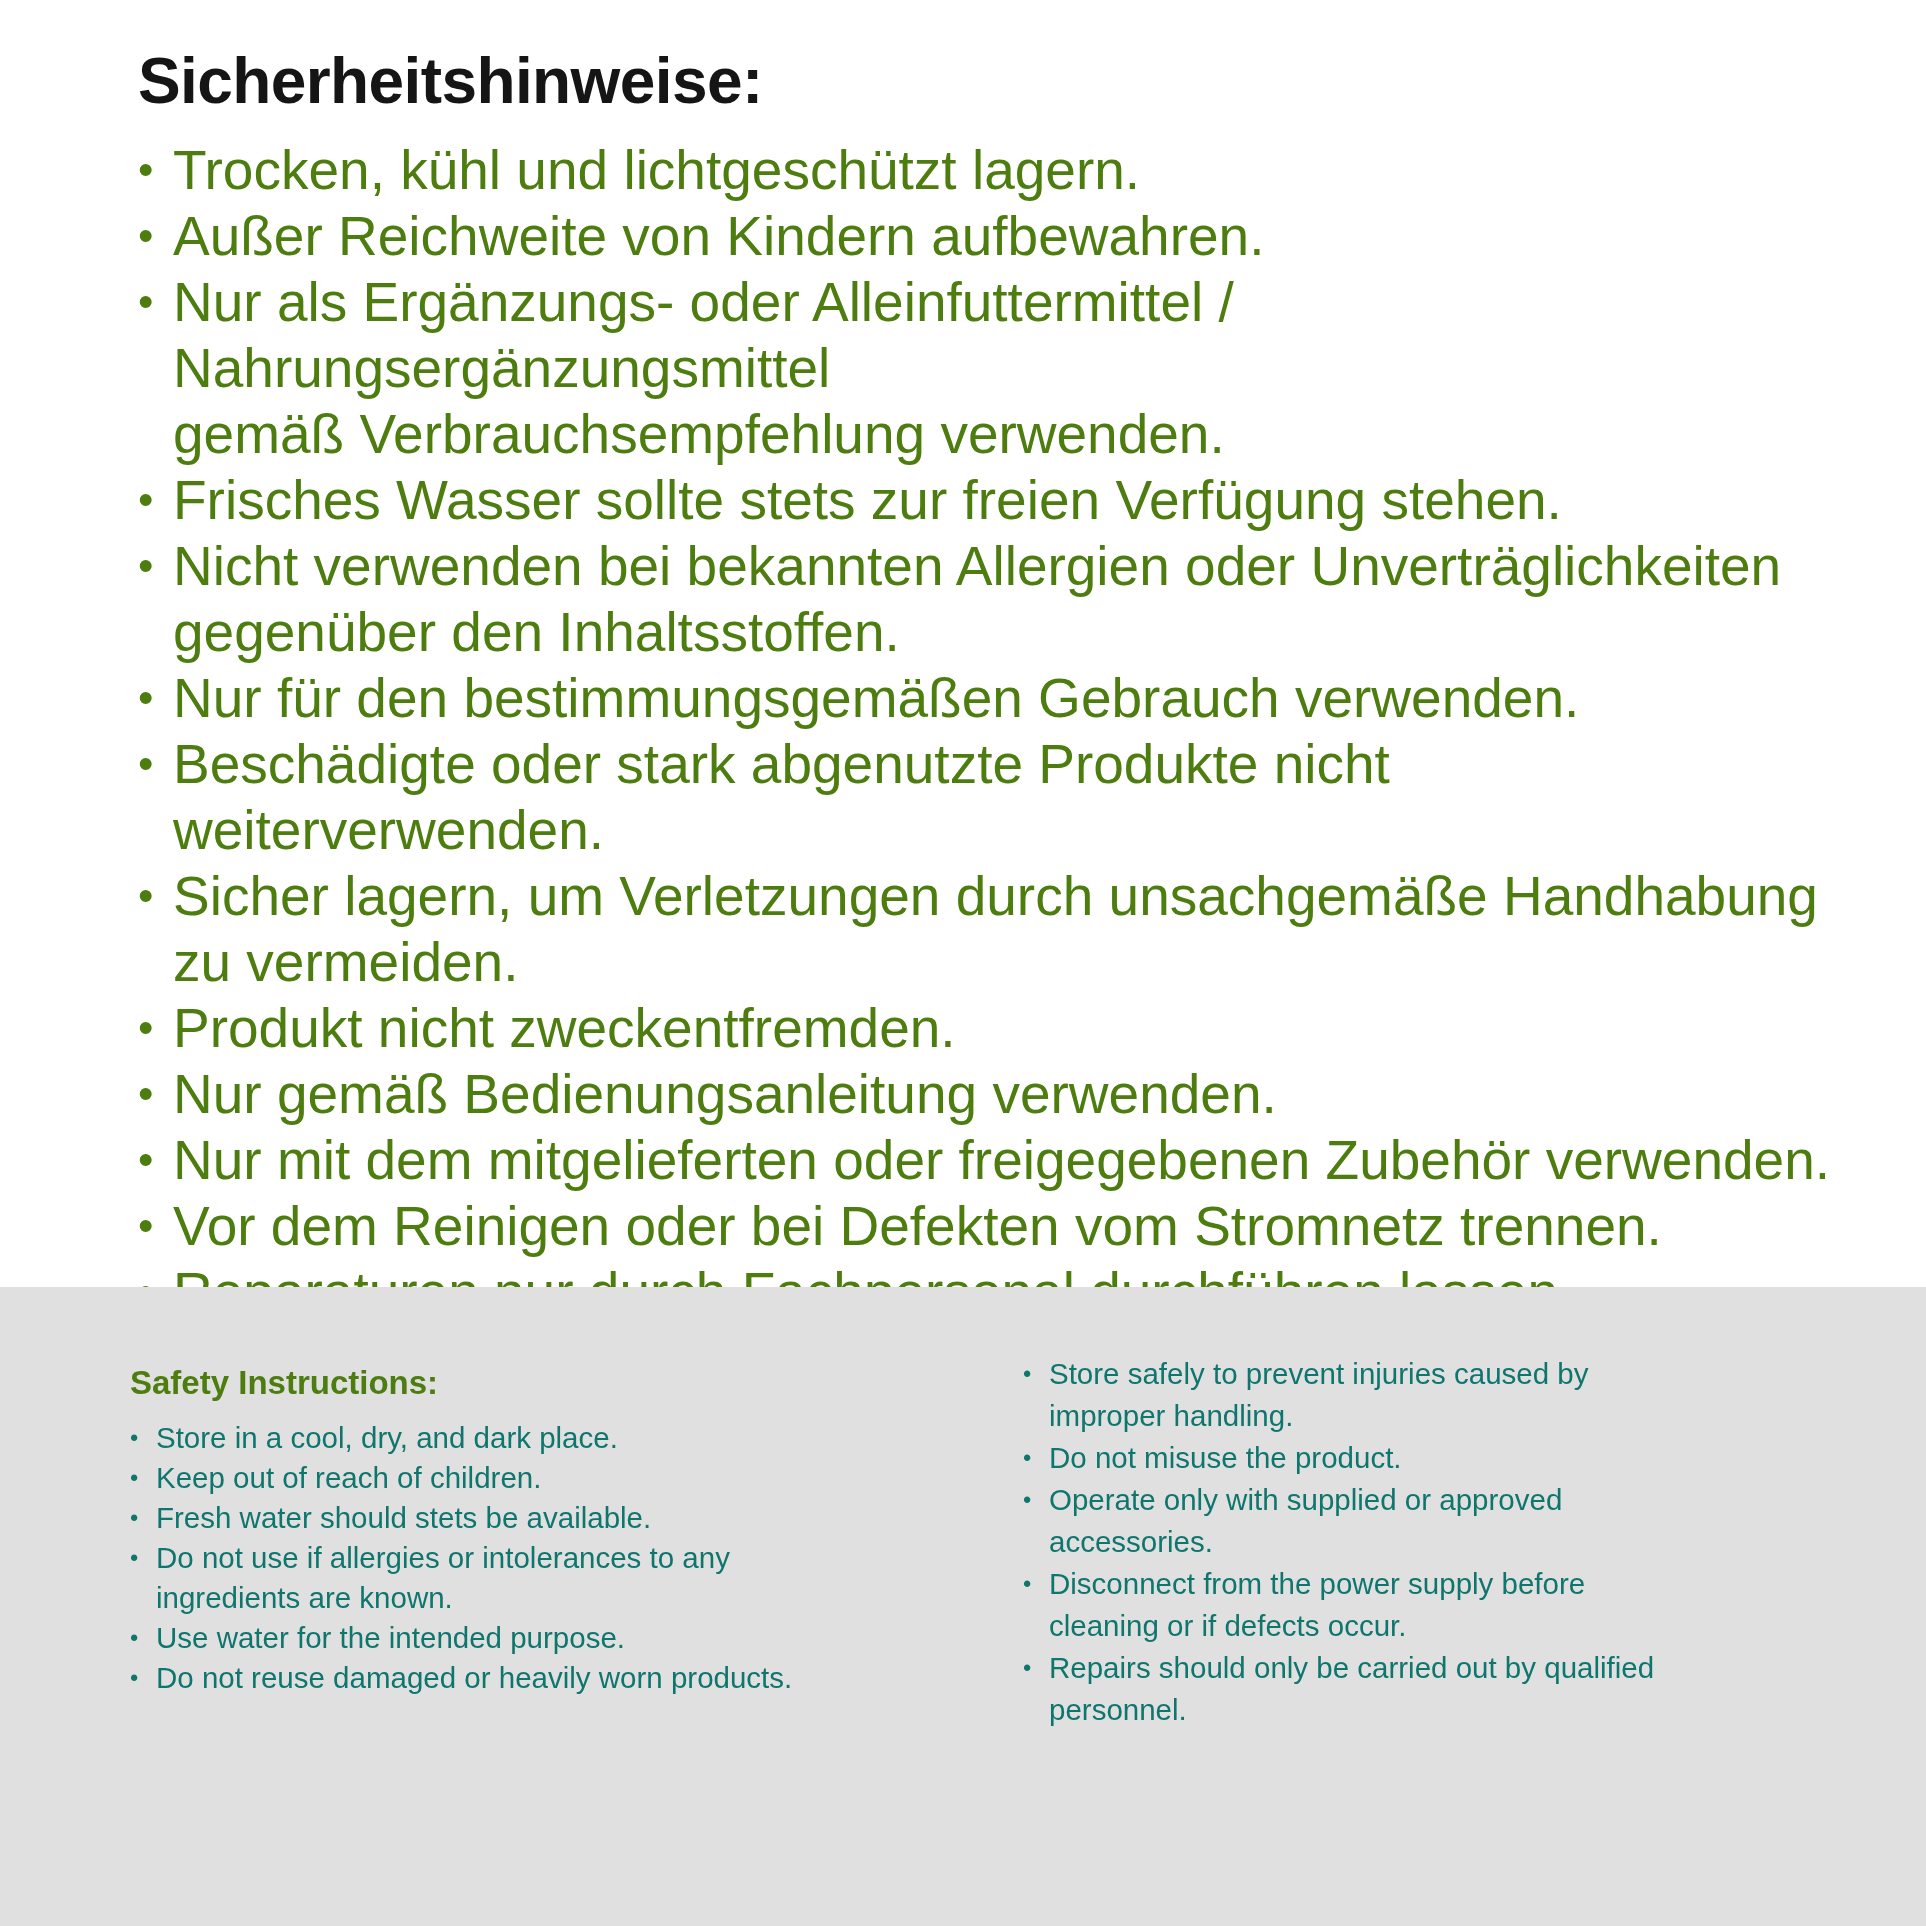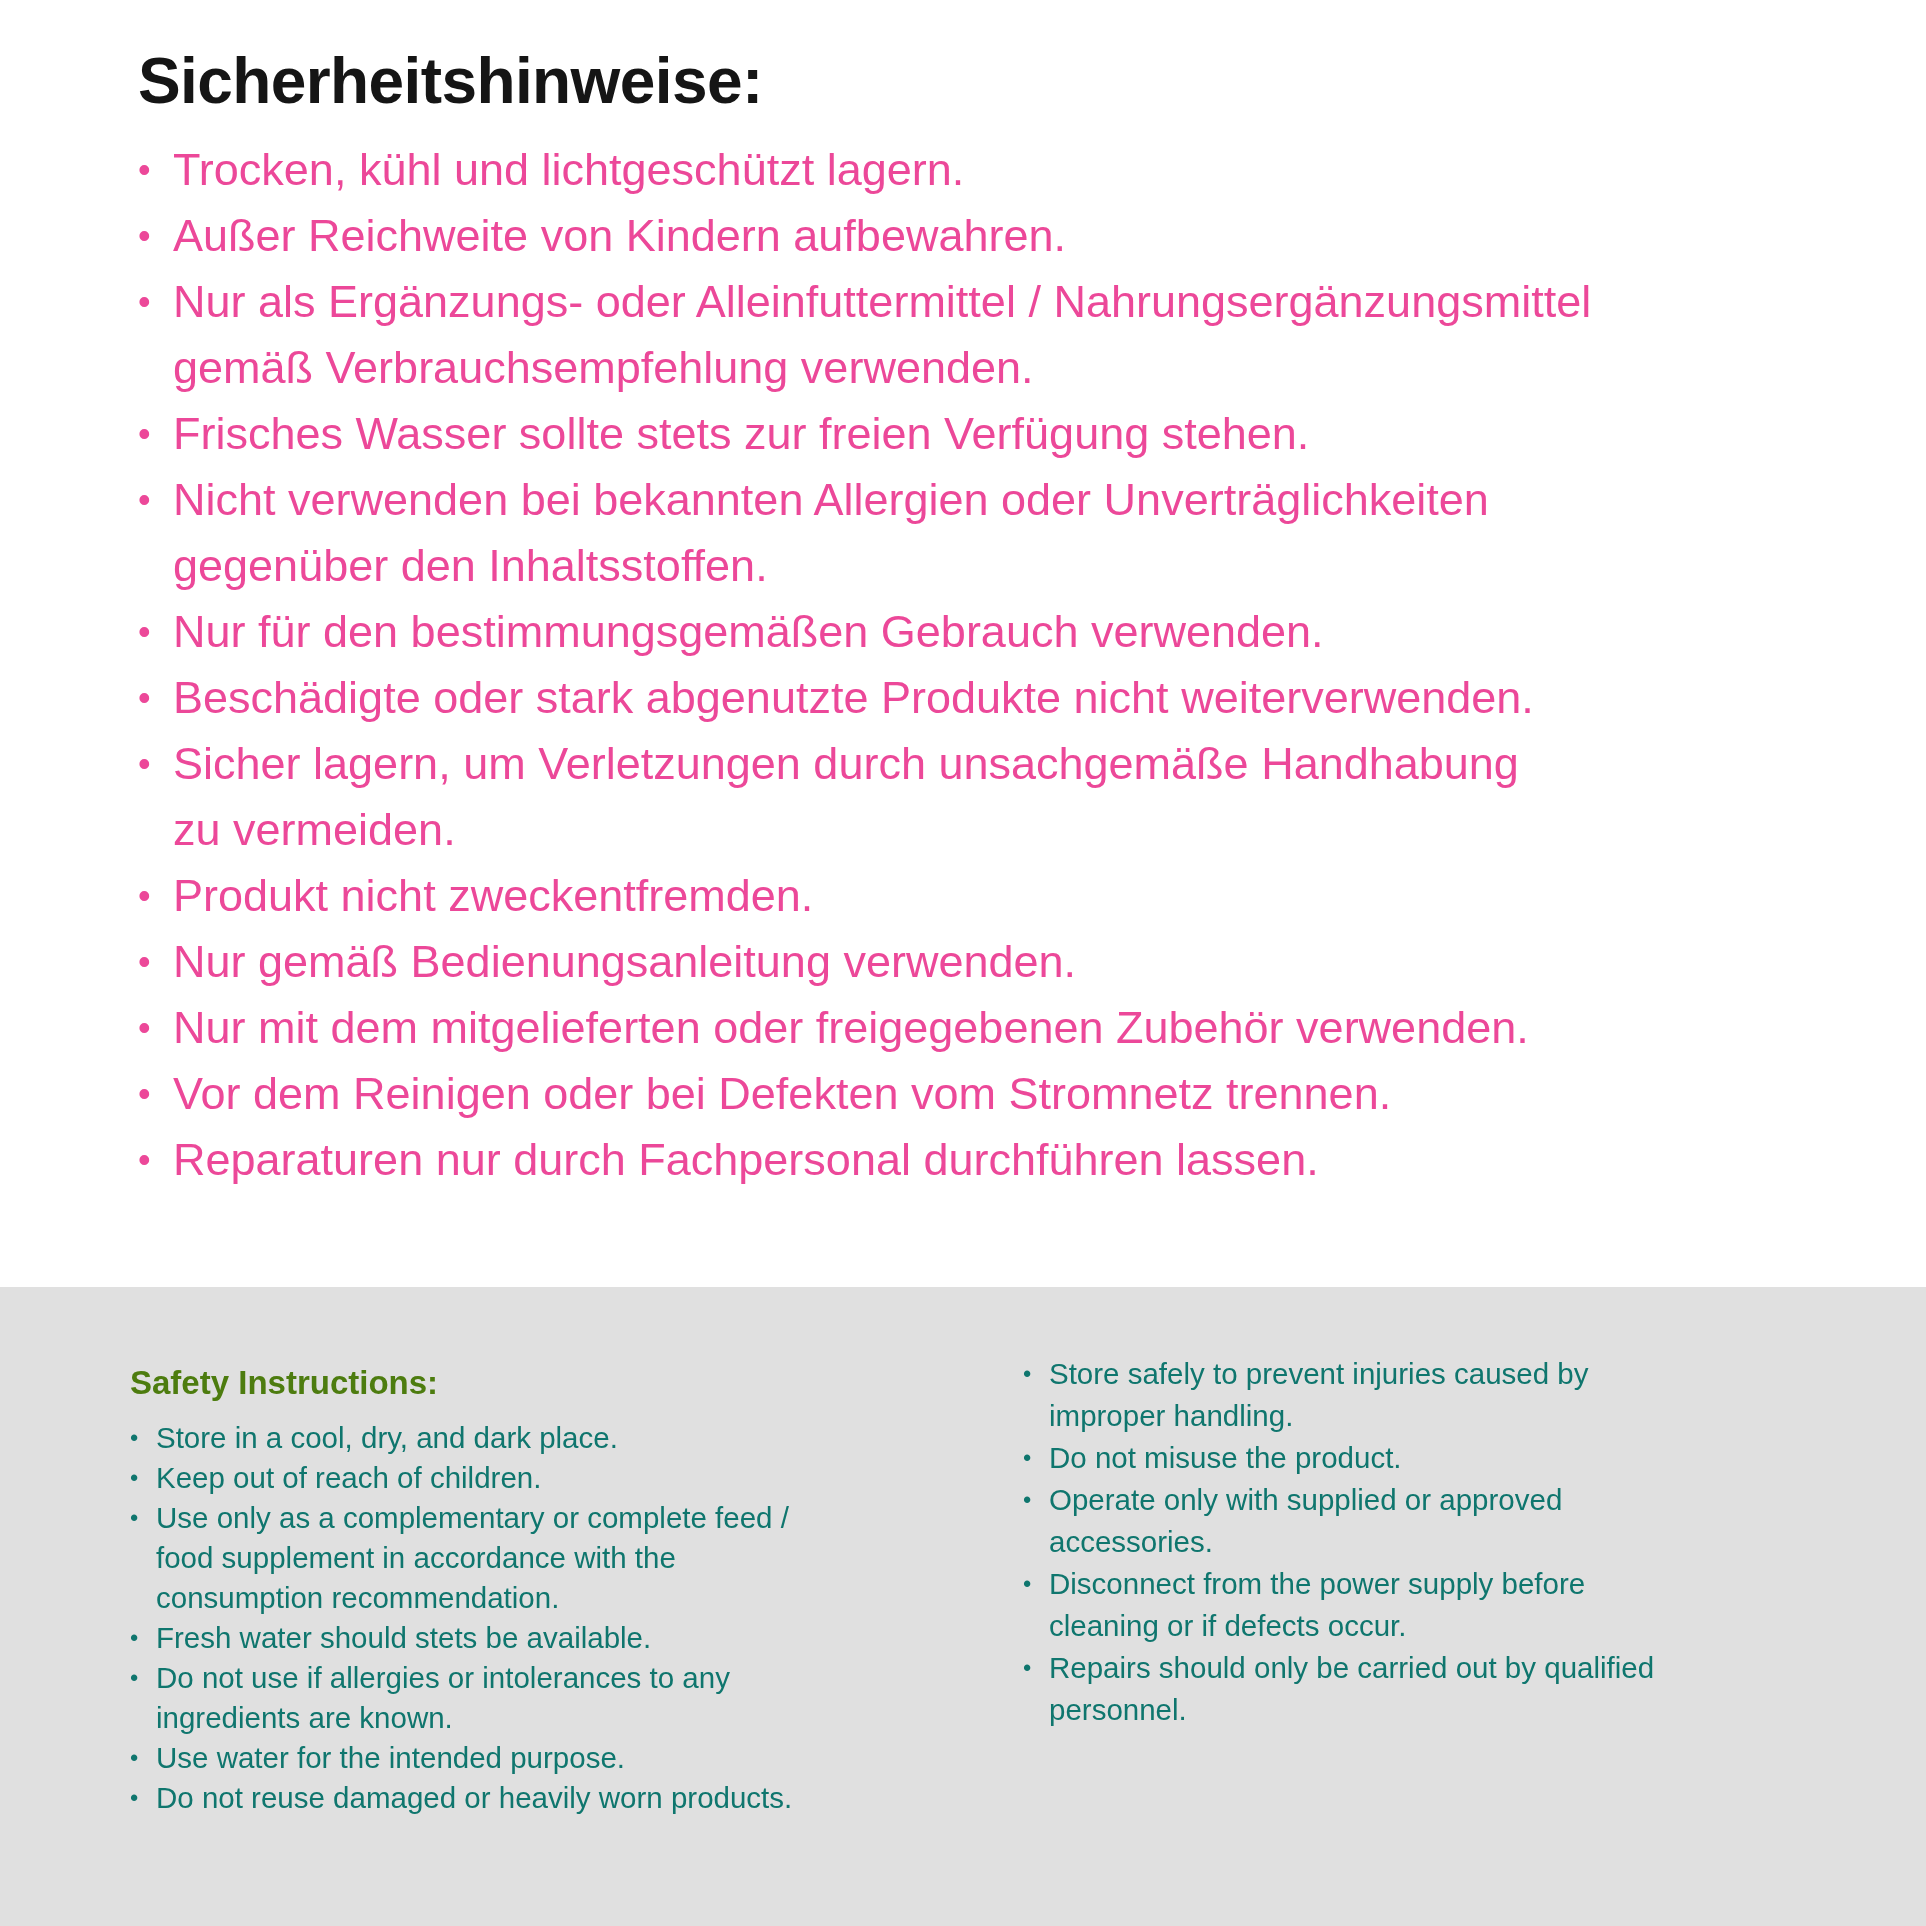--- a/index.html
+++ b/index.html
@@ -38,23 +38,23 @@
     letter-spacing: -0.6px;
   }
   ul.bullet-list {
     list-style: none;
     margin: 0;
     padding: 0;
   }
   .de-list {
     margin-left: 35px;
     width: 1695px;
-    font-size: 45px;
+    font-size: 55px;
     line-height: 66px;
-    color: #ec4899;
+    color: #4d7c0f;
   }
   .de-list li {
     position: relative;
     padding-left: 35px;
     white-space: pre-line;
   }
   ul.bullet-list li::before {
     content: "\2022";
     position: absolute;
     left: 0;
@@ -140,23 +140,20 @@
         <li>Reparaturen nur durch Fachpersonal durchführen lassen.</li>
       </ul>
   </div>
 
   <div class="section-en">
     <div class="en-col-left">
       <h2 class="en-title">Safety Instructions:</h2>
       <ul class="bullet-list en-list">
           <li>Store in a cool, dry, and dark place.</li>
           <li>Keep out of reach of children.</li>
-          <li>Use only as a complementary or complete feed /
-food supplement in accordance with the
-consumption recommendation.</li>
           <li>Fresh water should stets be available.</li>
           <li>Do not use if allergies or intolerances to any
 ingredients are known.</li>
           <li>Use water for the intended purpose.</li>
           <li>Do not reuse damaged or heavily worn products.</li>
         </ul>
     </div>
     <div class="en-col-right">
       <ul class="bullet-list en-list en-list-right">
           <li>Store safely to prevent injuries caused by

